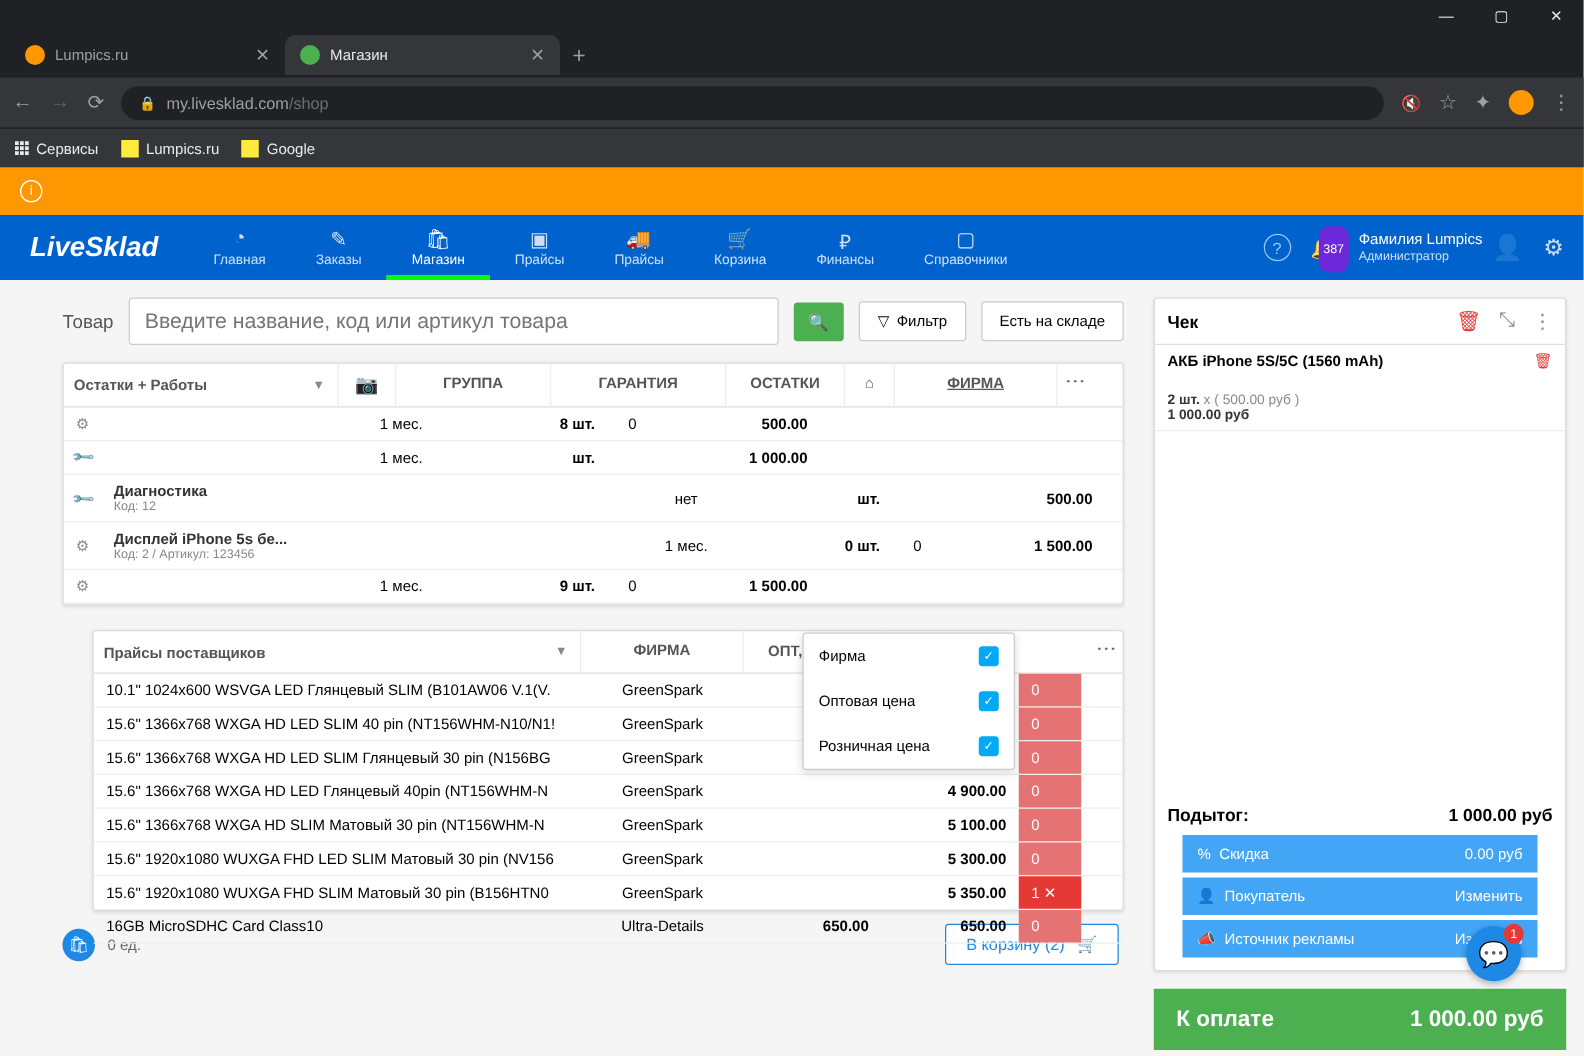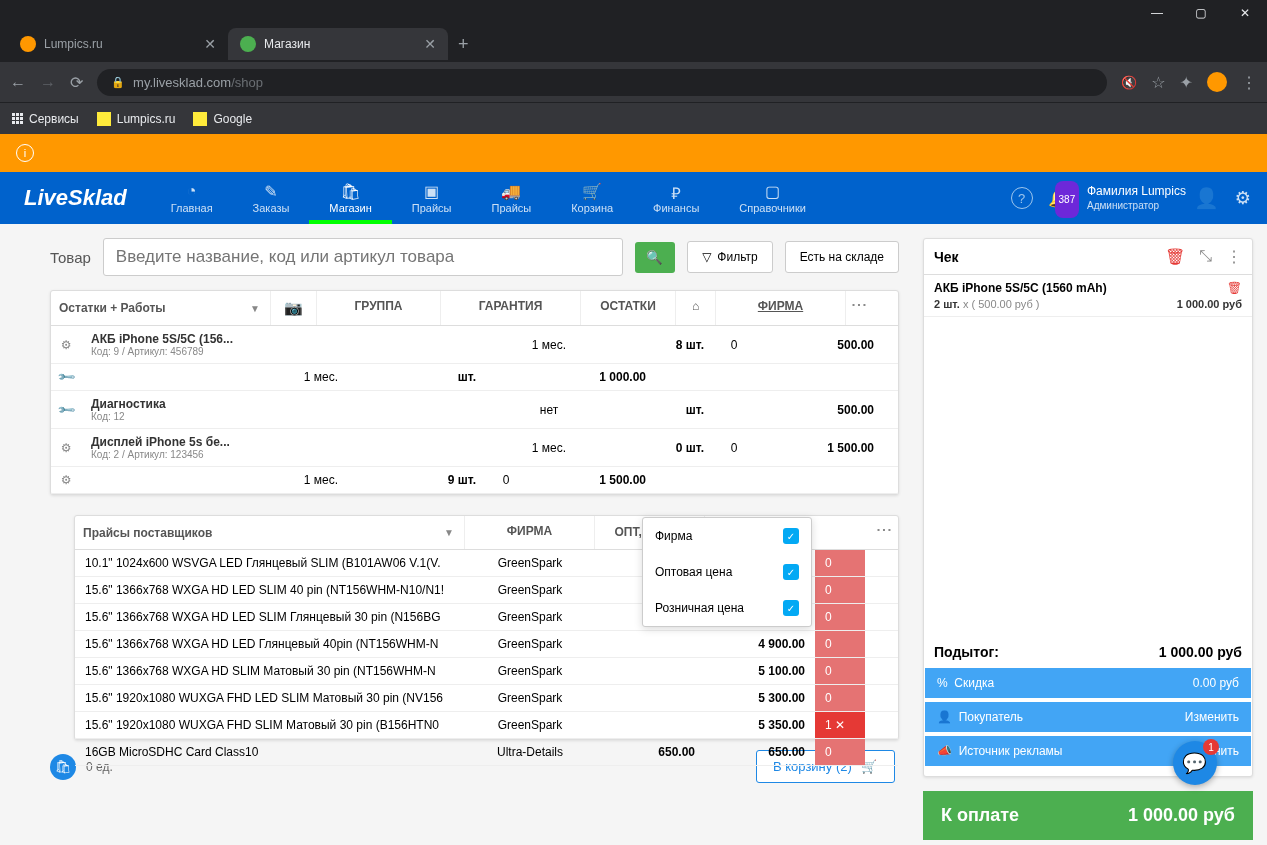--- a/index.html
+++ b/index.html
@@ -103,25 +103,25 @@
 .dd-item { display: flex; justify-content: space-between; align-items: center; padding: 10px 12px; font-size: 12px; cursor: pointer; }
 .checkbox { width: 16px; height: 16px; background: #03a9f4; border-radius: 3px; display: flex; align-items: center; justify-content: center; color: #fff; font-size: 10px; }
 
 
 .cart-header { display: flex; justify-content: space-between; align-items: center; padding: 8px 10px; border-bottom: 1px solid #ddd; }
 .cart-title { font-weight: bold; font-size: 14px; }
 .cart-header-icons { display: flex; gap: 14px; color: #888; }
 .cart-header-icons .del { color: #e53935; cursor: pointer; }
 .cart-item { padding: 6px 10px; font-size: 12px; border-bottom: 1px solid #eee; }
 .cart-item .title { font-weight: bold; }
-.cart-item .line2 { display: flex; justify-content: space-between; color: #888; font-size: 11px; margin-top: 3px; }
+.cart-item .line2 { display: flex; justify-content: space-between; color: #888; font-size: 11px; margin-top: 18px; flex-direction: column; }
 .cart-body { flex: 1; }
 .cart-summary { padding: 10px 0; }
 .subtotal { display: flex; justify-content: space-between; font-weight: bold; font-size: 14px; padding: 8px 10px; }
-.action-row { background: #42a5f5; color: #fff; display: flex; justify-content: space-between; padding: 8px 12px; font-size: 12px; margin: 0 1px 4px; cursor: pointer; }
+.action-row { background: #42a5f5; color: #fff; display: flex; justify-content: space-between; padding: 8px 12px; font-size: 12px; margin: 0 22px 4px; cursor: pointer; }
 .pay-btn { background: #4caf50; color: #fff; display: flex; justify-content: space-between; align-items: center; padding: 14px 18px; font-size: 18px; font-weight: bold; cursor: pointer; }
 
 
 .bottom-bar { display: flex; align-items: center; justify-content: space-between; padding: 10px 0; }
 .basket-small { display: flex; align-items: center; gap: 10px; font-size: 12px; color: #666; }
 .basket-circle { width: 26px; height: 26px; background: #1e88e5; color: #fff; border-radius: 50%; display: flex; align-items: center; justify-content: center; font-size: 13px; }
 .to-cart-btn { border: 1px solid #1e88e5; color: #1e88e5; padding: 8px 16px; border-radius: 3px; display: flex; align-items: center; gap: 10px; cursor: pointer; background: #fff; font-size: 13px; margin-right: 4px; }
 
 
 .chat-widget { position: fixed; bottom: 60px; right: 50px; width: 44px; height: 44px; background: #1e88e5; border-radius: 50%; display: flex; align-items: center; justify-content: center; color: #fff; font-size: 20px; cursor: pointer; box-shadow: 0 2px 6px rgba(0,0,0,0.3); }
@@ -276,24 +276,20 @@
         <div class="ph-cell" style="width:124px">ГРУППА</div>
         <div class="ph-cell st-c3">ГАРАНТИЯ</div>
         <div class="ph-cell st-c4">ОСТАТКИ</div>
         <div class="ph-cell st-c5"><span>⌂</span></div>
         <div class="ph-cell st-c6"><span style="text-decoration:underline">ФИРМА</span></div>
         <span class="more-dots">⋮</span>
       </div>
       <div id="stock-rows">
           <div class="table-row hover">
     <div class="tc icon-col">⚙</div>
-    <div class="tc name-col" style="width:190px">
-              <span class="name">АКБ iPhone 5S/5C (156...</span>
-              <span class="code">Код: 9 /  Артикул: 456789</span>
-            </div>
     <div class="tc st-c2 right"></div>
     <div class="tc st-c3 center">1 мес.</div>
     <div class="tc st-c4 right">8 шт.</div>
     <div class="tc st-c5 center">0</div>
     <div class="tc st-c6 right">500.00</div>
     <div style="width:14px"></div>
           </div>
           <div class="table-row hover">
     <div class="tc icon-col">
               <span class="svc-ico">🔧</span>

